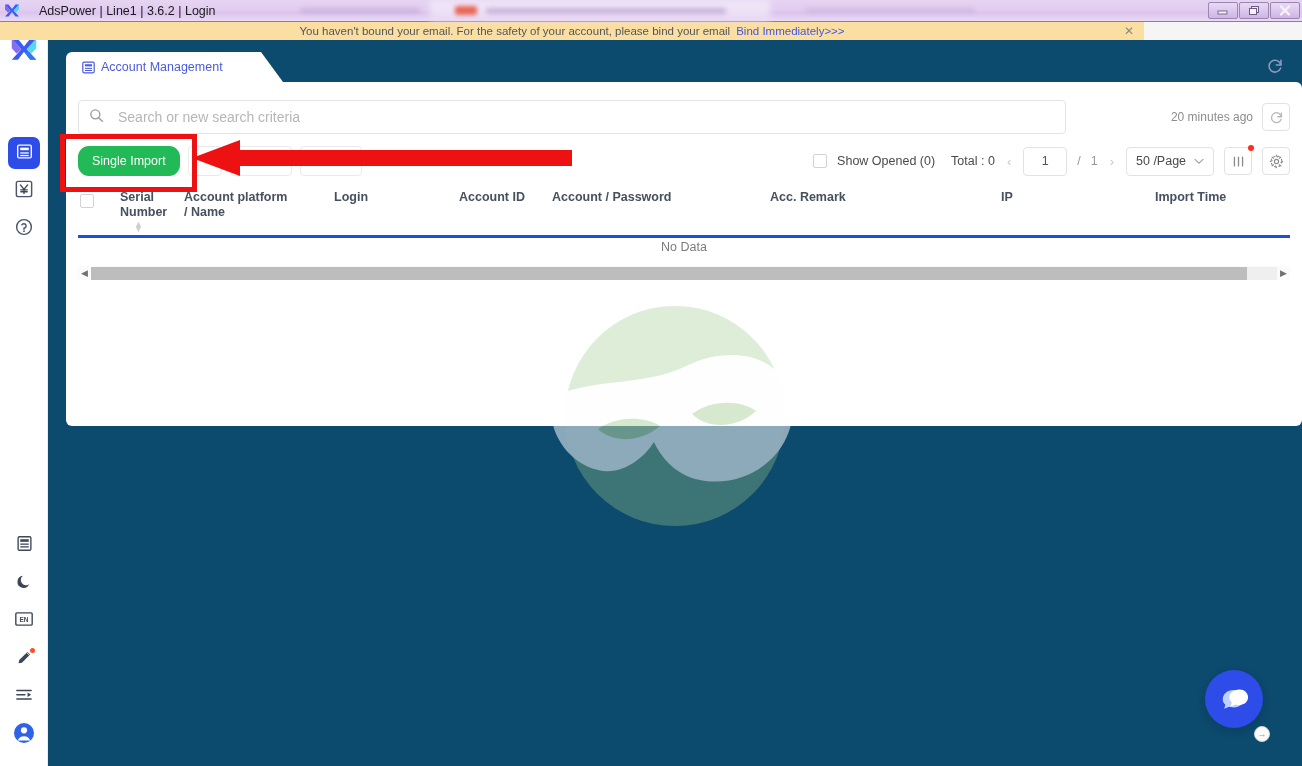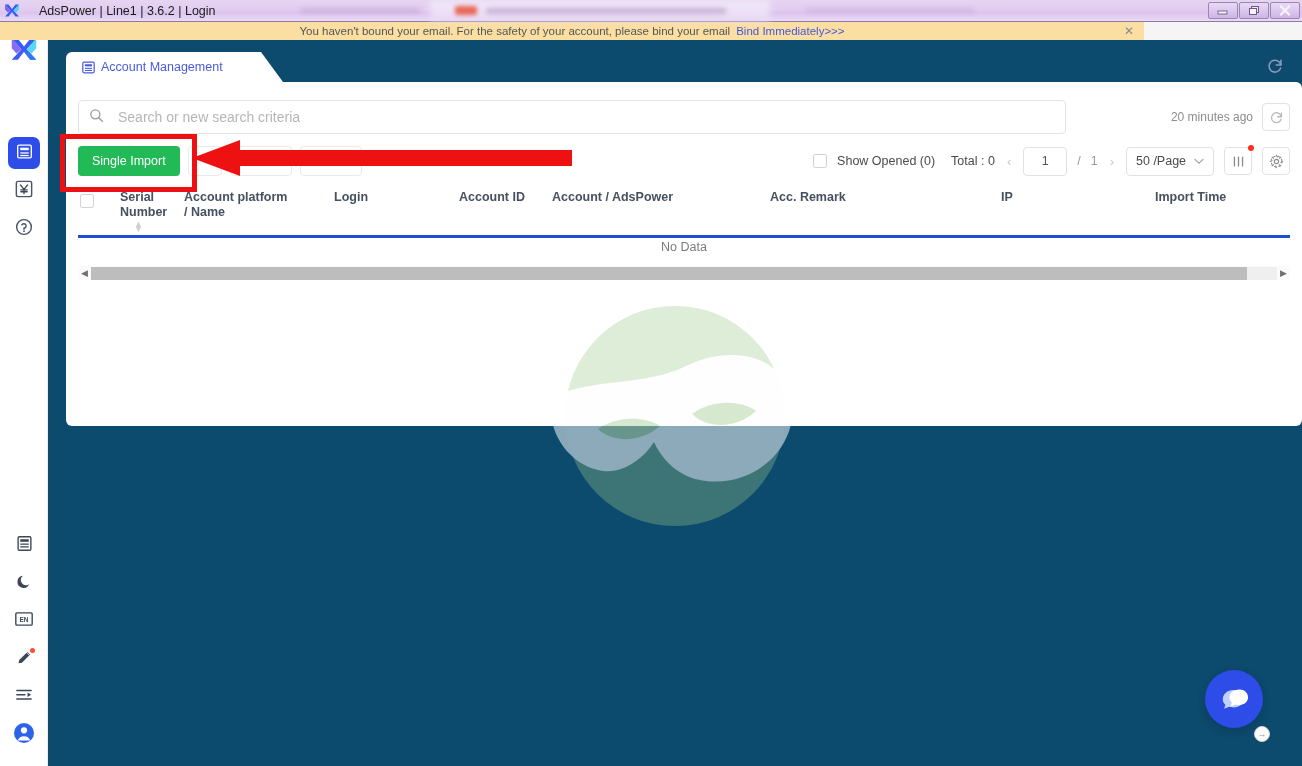--- a/index.html
+++ b/index.html
@@ -196,21 +196,21 @@
     background: #fff; cursor: pointer; position: relative;
   }
 
   .toolrow {
     position: absolute; top: 62px; left: 12px;
     width: 1212px; height: 34px;
     display: flex; align-items: center;
   }
   .btn-green {
     background: #21ba56; color: #fff;
-    border: none; border-radius: 4px;
+    border: none; border-radius: 11px;
     height: 30px; padding: 0 14px;
     font-size: 12.5px; cursor: pointer;
     font-family: "Liberation Sans", sans-serif;
   }
   .ghostbtn {
     height: 30px; border: 1px solid #eaeaea;
     border-radius: 4px; background: #fff;
     margin-left: 8px;
   }
   .rightctrls {
@@ -544,21 +544,21 @@
       <div class="thead">
         <span class="chk" style="position:absolute;left:2px;top:8px"></span>
         <div class="th" style="left:42px; width:58px">Serial Number</div>
         <div class="sortarrows">
           <span>▲</span>
           <span>▼</span>
         </div>
         <div class="th" style="left:106px; width:110px">Account platform / Name</div>
         <div class="th" style="left:256px">Login</div>
         <div class="th" style="left:381px">Account ID</div>
-        <div class="th" style="left:474px">Account / AdsPower</div>
+        <div class="th" style="left:474px">Account / Password</div>
         <div class="th" style="left:692px">Acc. Remark</div>
         <div class="th" style="left:923px">IP</div>
         <div class="th" style="left:1077px">Import Time</div>
       </div>
 
       <div class="nodata">No Data</div>
 
       <div class="hscroll">
         <span class="hs-arrow">◀</span>
         <span class="hs-track">

